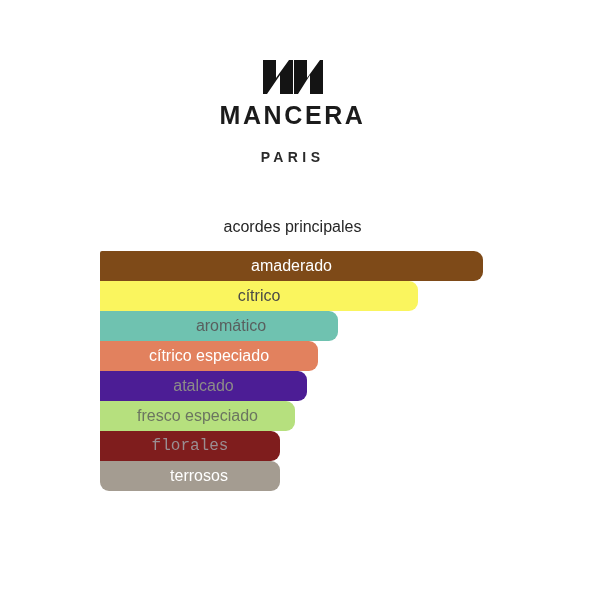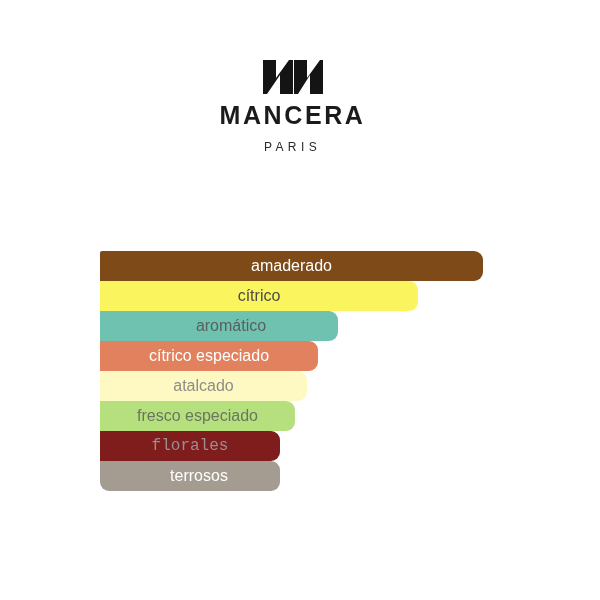--- a/index.html
+++ b/index.html
@@ -44,23 +44,23 @@
     display: block;
     margin-top: 9px;
     font-size: 25px;
     font-weight: bold;
     letter-spacing: 2.6px;
     color: #1b1b1b;
     line-height: 1;
   }
   .brand-sub {
     display: block;
-    margin-top: 13px;
-    font-size: 12px;
-    font-weight: normal;
+    margin-top: 22px;
+    font-size: 14px;
+    font-weight: bold;
     letter-spacing: 4.4px;
     color: #2a2a2a;
     line-height: 1;
   }
 
   
   .section-title {
     position: absolute;
     left: 100px;
     top: 219px;
@@ -115,20 +115,21 @@
 
   <div class="brand">
     <svg class="brand-mark" viewBox="0 0 60 34" aria-hidden="true">
       <path d="M0 34 L0 0 L13 0 L13 18 L26 0 L30 0 L30 34 L17 34 L17 15 L4 34 Z" fill="#141414"></path>
       <path d="M31 34 L31 0 L44 0 L44 18 L57 0 L60 0 L60 34 L47 34 L47 15 L35 34 Z" fill="#141414"></path>
     </svg>
     <span class="brand-name">MANCERA</span>
     <span class="brand-sub">PARIS</span>
   </div>
 
+  <div class="section-title">acordes principales</div>
 
   <div id="accord-chart">
       <div class="accord-row">
         <div class="accord-bar" style="width: 383px; background: rgb(126, 74, 24);">
           <span class="accord-label" style="color: rgb(255, 255, 255);">amaderado</span>
         </div>
       </div>
       <div class="accord-row">
         <div class="accord-bar" style="width: 318px; background: rgb(250, 245, 94);">
           <span class="accord-label" style="color: rgb(74, 74, 70);">cítrico</span>
@@ -138,21 +139,21 @@
         <div class="accord-bar" style="width: 238px; background: rgb(111, 194, 176); padding-left: 24px;">
           <span class="accord-label" style="color: rgb(89, 95, 94);">aromático</span>
         </div>
       </div>
       <div class="accord-row">
         <div class="accord-bar" style="width: 218px; background: rgb(226, 129, 94);">
           <span class="accord-label" style="color: rgb(255, 255, 255);">cítrico especiado</span>
         </div>
       </div>
       <div class="accord-row">
-        <div class="accord-bar" style="width: 207px; background: #fef9c3;">
+        <div class="accord-bar" style="width: 207px; background: #4c1d95;">
           <span class="accord-label" style="color: rgb(141, 141, 136);">atalcado</span>
         </div>
       </div>
       <div class="accord-row">
         <div class="accord-bar" style="width: 195px; background: rgb(182, 224, 126);">
           <span class="accord-label" style="color: rgb(107, 117, 96);">fresco especiado</span>
         </div>
       </div>
       <div class="accord-row">
         <div class="accord-bar" style="width: 180px; background: #7f1d1d; font-family: Liberation Mono, monospace;">

